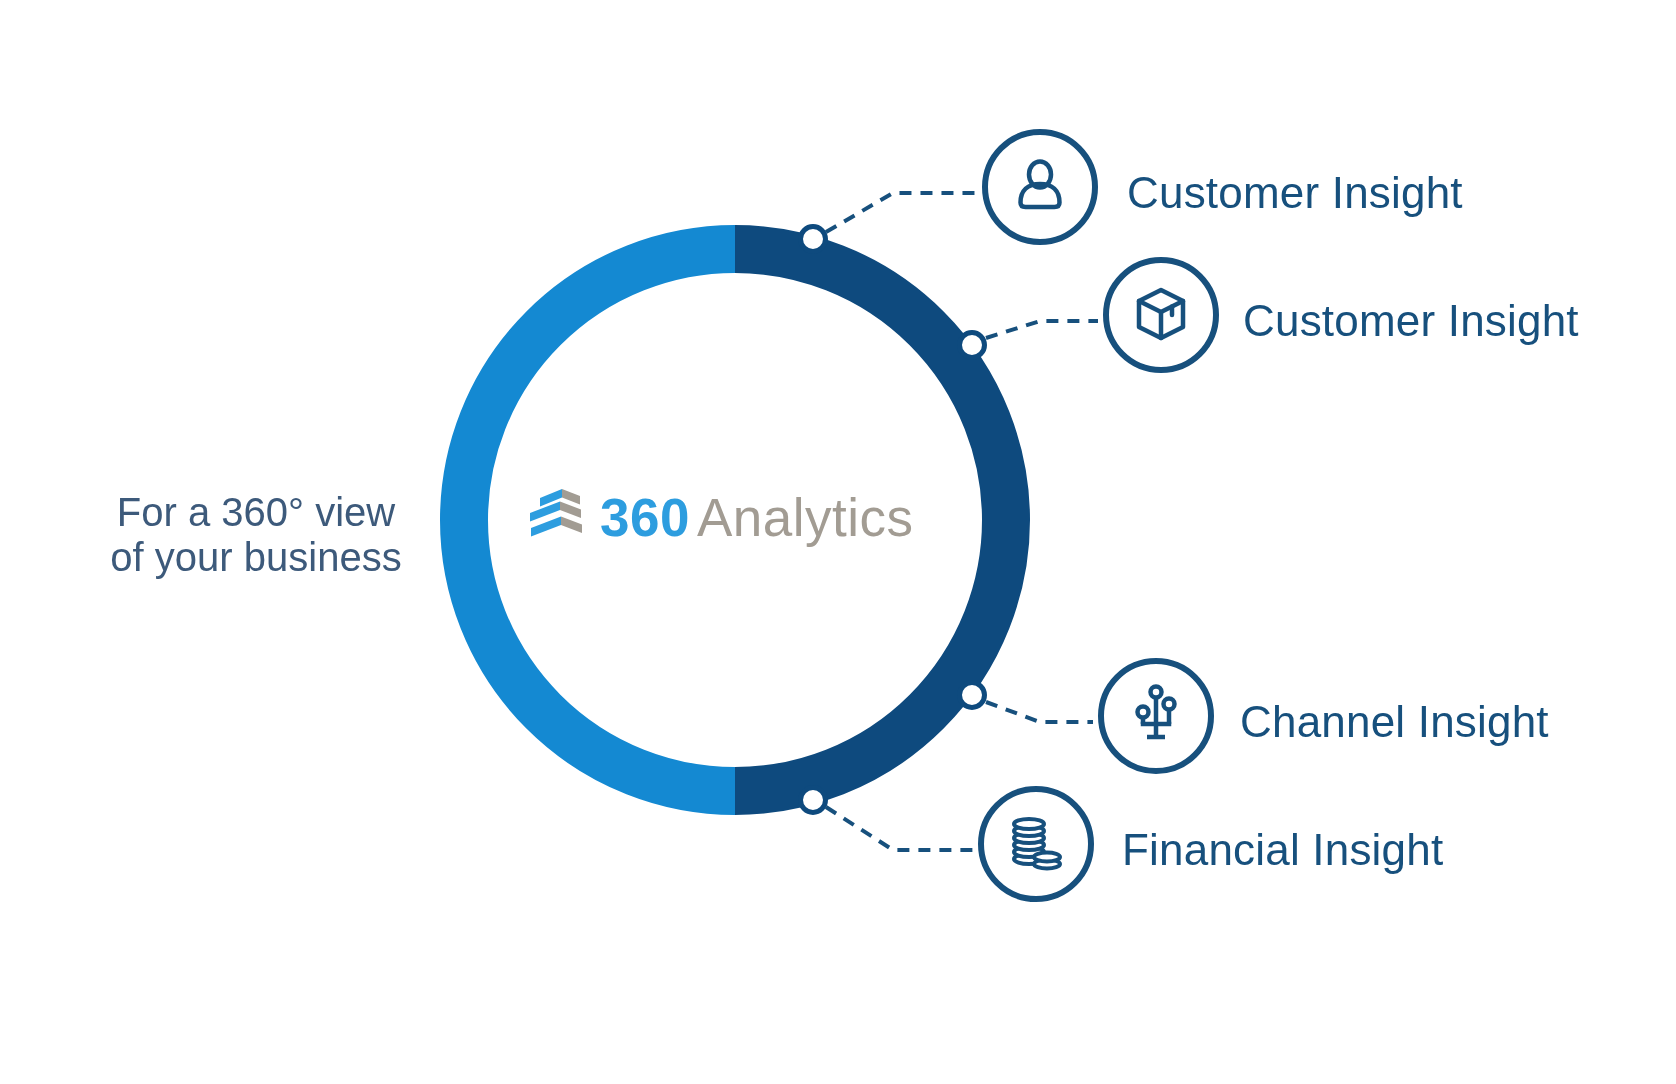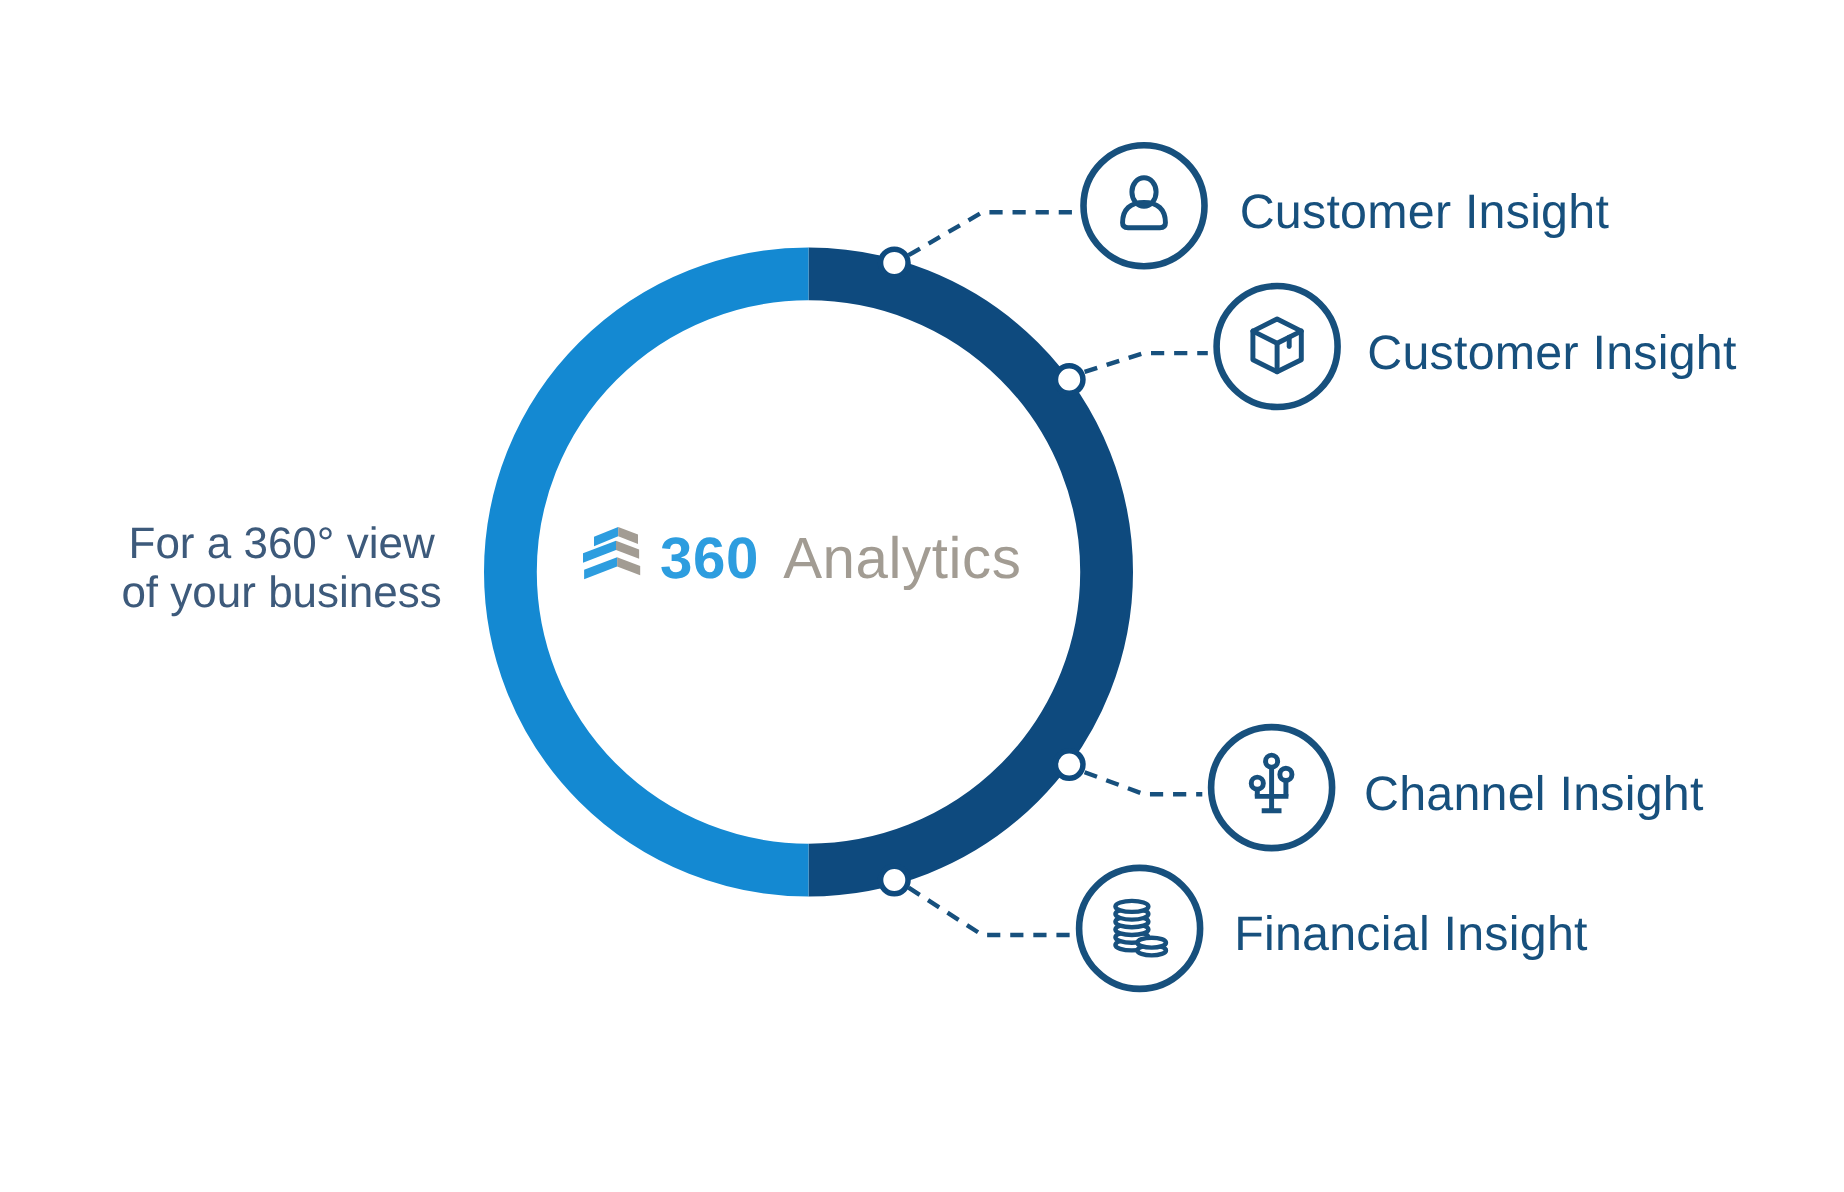--- a/index.html
+++ b/index.html
@@ -31,33 +31,33 @@
   .icon-stroke{fill:none;stroke:var(--navy);stroke-width:4.5;stroke-linecap:round;stroke-linejoin:round;}
   .icon-stroke-sq{fill:none;stroke:var(--navy);stroke-width:4.5;stroke-linecap:butt;}
   .coin{fill:#ffffff;stroke:var(--navy);stroke-width:4;}
 
   .insight-label{
     position:absolute;font-size:44px;line-height:34px;font-weight:500;
     color:var(--navy);letter-spacing:0.2px;white-space:nowrap;
   }
 
   .tagline{
-    position:absolute;left:100px;top:472px;width:312px;text-align:center;
+    position:absolute;left:100px;top:490px;width:312px;text-align:center;
     font-size:40px;line-height:45px;font-weight:300;color:var(--tagline-color);
   }
 
   .logo{
-    position:absolute;left:528px;top:476px;height:62px;
+    position:absolute;left:528px;top:486px;height:62px;
     display:flex;align-items:center;
   }
   .logo-mark{margin-right:14px;}
   .layer-blue{fill:var(--logo-blue);}
   .layer-gray{fill:var(--logo-gray);}
   .logo-number{font-size:53px;font-weight:700;color:var(--logo-blue);letter-spacing:0.5px;}
-  .logo-word{font-size:53px;font-weight:300;color:var(--logo-gray);margin-left:22px;letter-spacing:0.5px;text-align:center;}
+  .logo-word{font-size:53px;font-weight:300;color:var(--logo-gray);margin-left:7px;letter-spacing:0.5px;text-align:center;}
 </style>
 </head>
 <body>
 
 <div class="stage">
 
   <svg class="ring-svg" width="1676" height="1084" viewBox="0 0 1676 1084">
     <path class="arc-right" d="M 735 249 A 271 271 0 0 1 735 791"></path>
     <path class="arc-left" d="M 735 791 A 271 271 0 0 1 735 249"></path>
 

